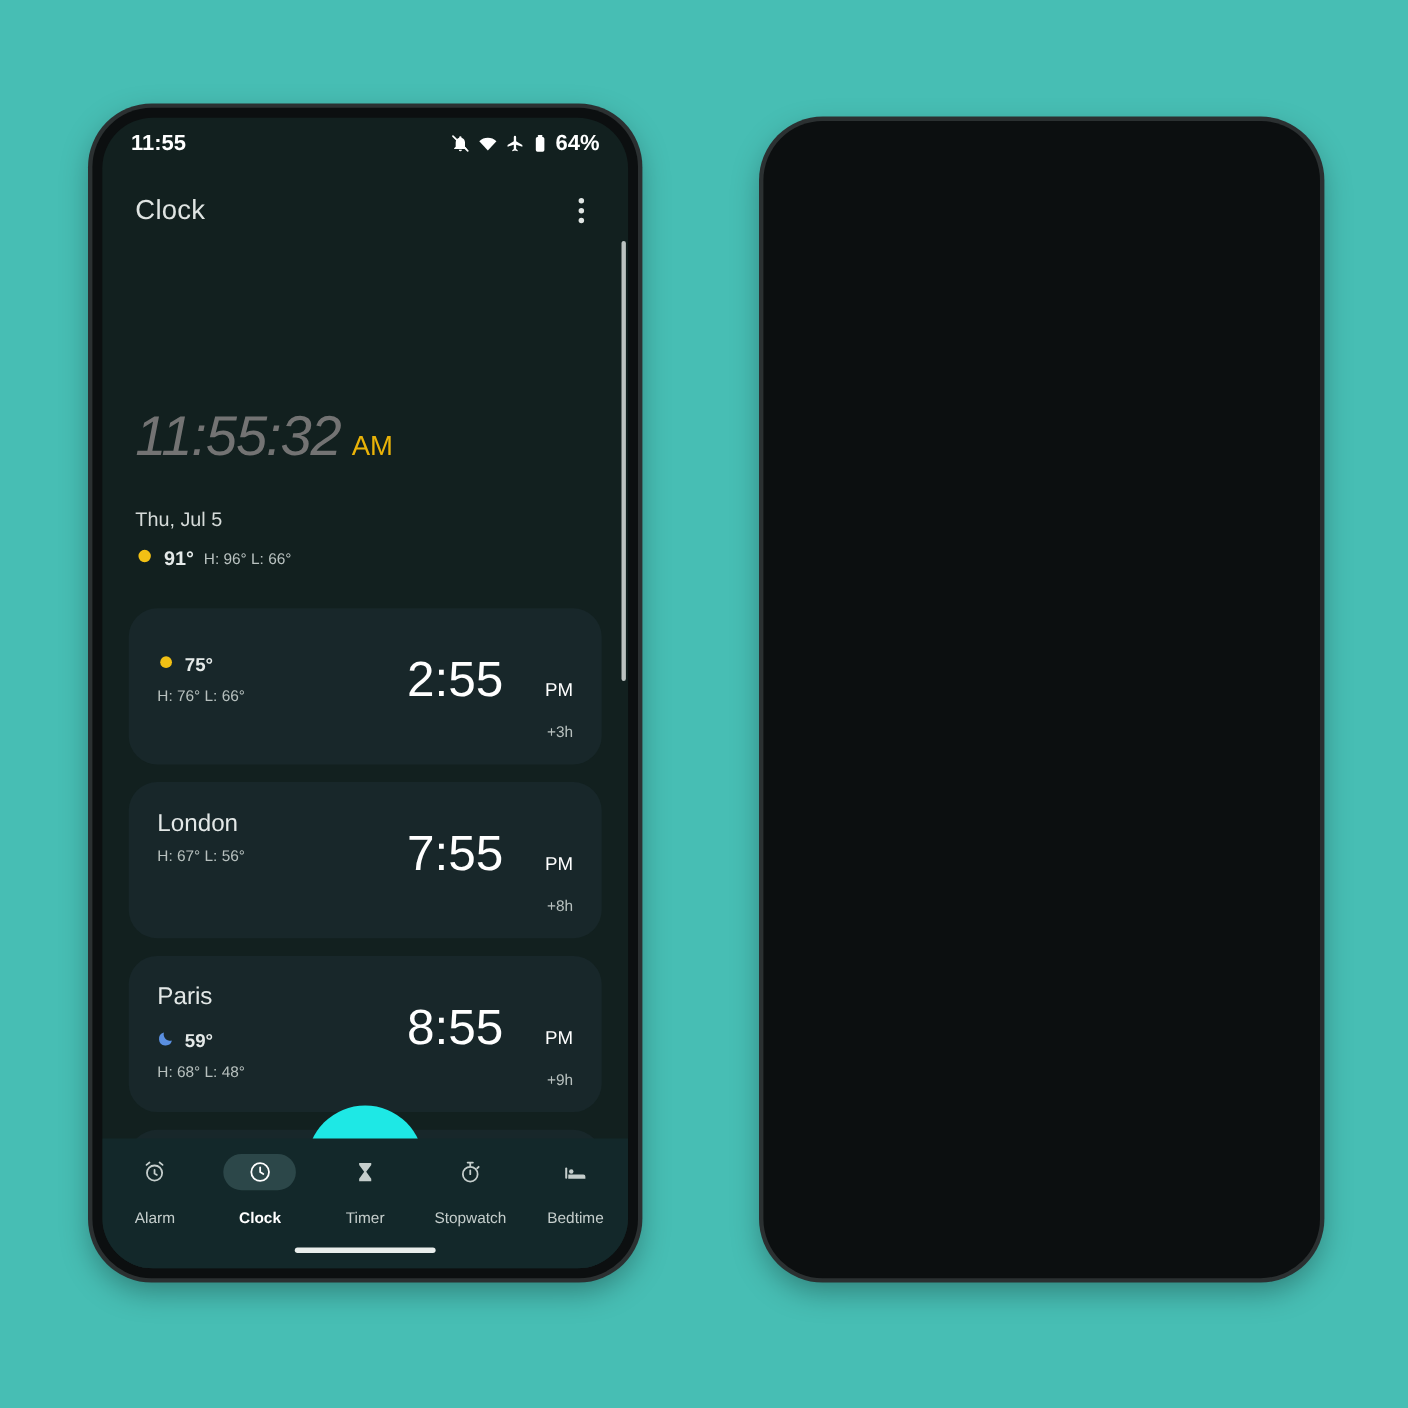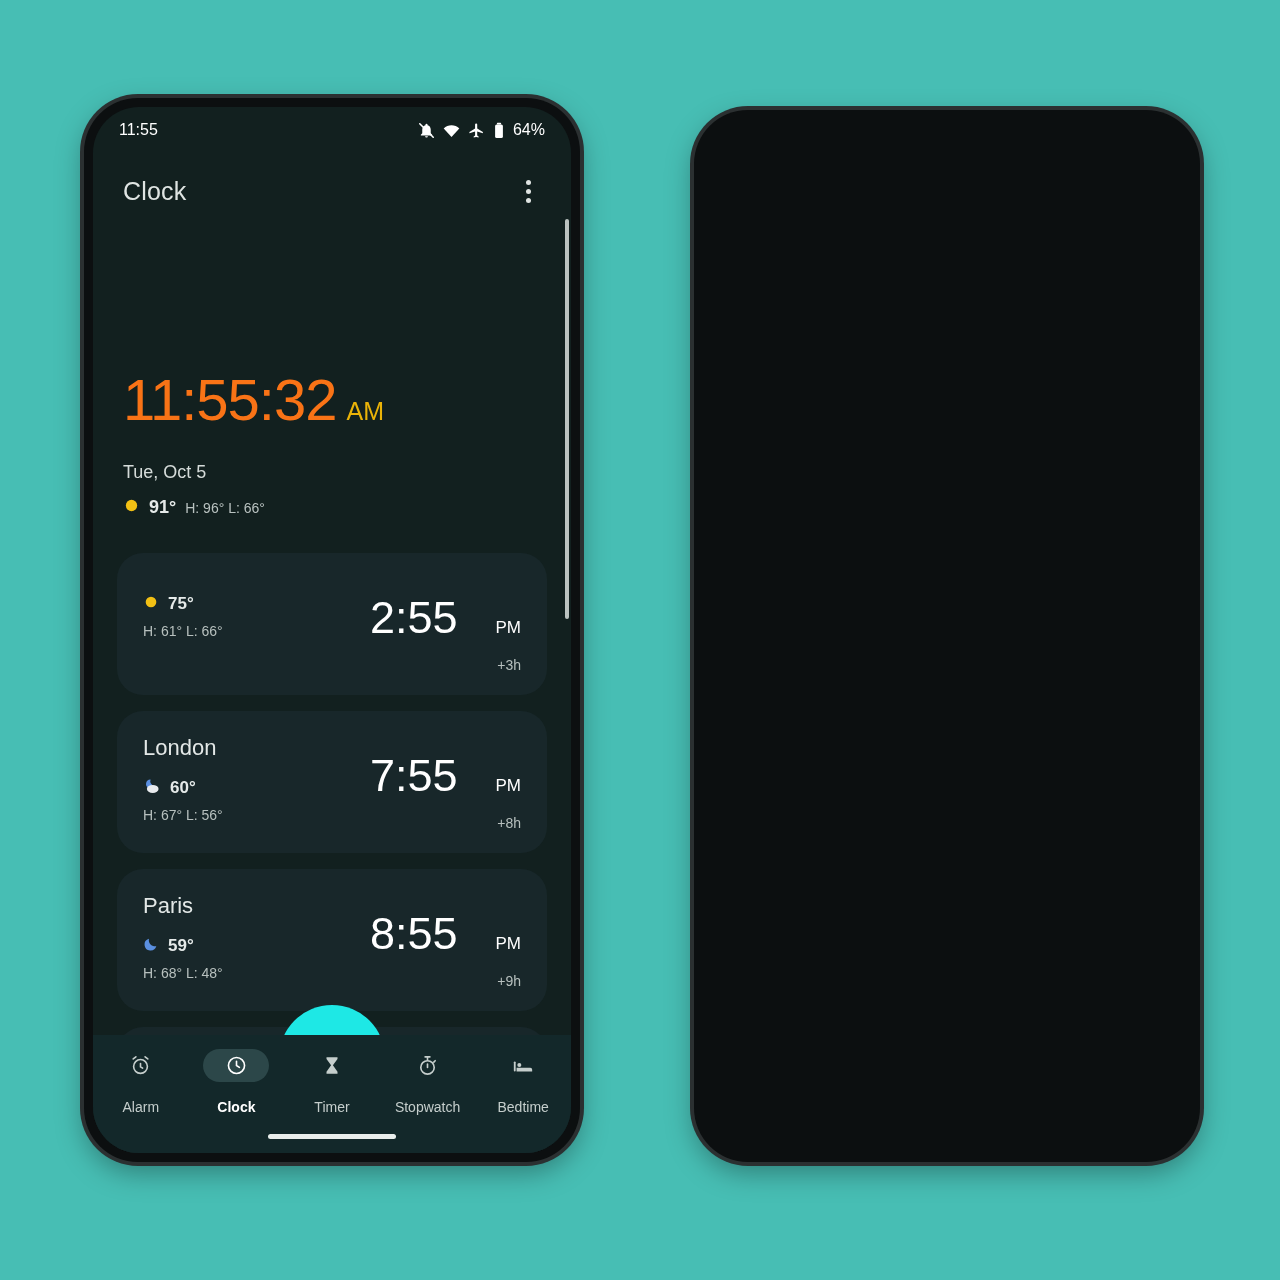--- a/index.html
+++ b/index.html
@@ -23,21 +23,21 @@
     position: absolute; left: 9px; top: 9px; right: 9px; bottom: 9px;
     border-radius: 46px; overflow: hidden;
   }
   #phone-left  { left: 84px;  top: 98px;  width: 496px; height: 1064px; }
   #phone-right { left: 694px; top: 110px; width: 506px; height: 1052px; }
 
   
   .statusbar {
     position: absolute; left: 0; right: 0; top: 0; height: 46px;
     display: flex; align-items: center; justify-content: space-between;
-    padding: 0 26px; font-size: 16px; font-weight: normal; z-index: 40; text-align: right;
+    padding: 0 26px; font-size: 20px; font-weight: bold; z-index: 40; text-align: right;
   }
   .statusbar .icons { display: flex; align-items: center; gap: 8px; }
   .statusbar svg { display: block; }
 
   
   #clock-screen { background: #12201f; color: #e3e7e6; }
   #clock-screen .statusbar { color: #ffffff; }
 
   .clock-appbar {
     position: absolute; top: 58px; left: 0; right: 0; height: 52px;
@@ -45,21 +45,21 @@
     padding: 0 30px;
   }
   .clock-title { font-size: 25px; color: #dfe4e2; letter-spacing: .2px; }
   .kebab { display: flex; flex-direction: column; gap: 4px; padding: 6px 10px; cursor: pointer; }
   .kebab i { width: 5px; height: 5px; border-radius: 50%; background: #dfe4e2; display: block; }
 
   .big-time {
     position: absolute; top: 264px; left: 30px;
     display: flex; align-items: baseline;
   }
-  .big-time .hhmmss { font-size: 58px; font-weight: 300; letter-spacing: -1px; color: #f97316; line-height: 1; }
+  .big-time .hhmmss { font-size: 51px; font-weight: 300; letter-spacing: -1px; color: #737373; line-height: 1; font-style: italic; }
   .big-time .ampm { font-size: 25px; font-weight: 400; color: #eab308; margin-left: 10px; }
   .date-line { position: absolute; top: 355px; left: 30px; font-size: 18px; color: #d5dbd9; }
   .home-wx { position: absolute; top: 390px; left: 30px; display: flex; align-items: center; gap: 9px; }
   .home-wx .t { font-size: 18px; font-weight: bold; color: #e5eae9; }
   .home-wx .hl { font-size: 14px; color: #b9c2c0; }
 
   .city-list { position: absolute; top: 446px; left: 24px; right: 24px; bottom: 0; }
   .city-card {
     position: relative; background: #18272a; border-radius: 26px;
     height: 142px; margin-bottom: 16px; padding: 24px 26px 0 26px;
@@ -162,59 +162,50 @@
             <i></i>
             <i></i>
             <i></i>
           </span>
       </div>
 
       <div class="big-time">
         <span class="hhmmss">11:55:32</span>
         <span class="ampm">AM</span>
       </div>
-      <div class="date-line">Tue, Oct 5</div>
+      <div class="date-line">Thu, Jul 5</div>
       <div class="home-wx">
         <span>
           <svg width="17" height="17" viewBox="0 0 24 24">
               <circle cx="12" cy="12" r="8" fill="#f2c014"></circle>
             </svg>
         </span>
         <span class="t">91°</span>
         <span class="hl">H: 96° L: 66°</span>
       </div>
 
       <div class="city-list">
 
         <div class="city-card">
           <div class="city-wx">
             <span><svg width="16" height="16" viewBox="0 0 24 24">
                   <circle cx="12" cy="12" r="8" fill="#f2c014"></circle>
                 </svg></span>
             <span class="t">75°</span>
           </div>
-          <div class="city-hl">H: 61° L: 66°</div>
+          <div class="city-hl">H: 76° L: 66°</div>
           <div class="city-time">
             <span class="hm">2:55</span>
             <span class="mer">PM</span>
           </div>
           <div class="city-off">+3h</div>
         </div>
 
         <div class="city-card">
           <div class="city-name">London</div>
-          <div class="city-wx">
-            <span>
-              <svg width="18" height="16" viewBox="0 0 24 22">
-                  <path d="M10 2a6 6 0 1 0 5 9 7 7 0 0 1-5-9z" fill="#5a8fe0"></path>
-                  <ellipse cx="13" cy="15" rx="8" ry="5.5" fill="#e8ebee"></ellipse>
-                </svg>
-            </span>
-            <span class="t">60°</span>
-          </div>
           <div class="city-hl">H: 67° L: 56°</div>
           <div class="city-time">
             <span class="hm">7:55</span>
             <span class="mer">PM</span>
           </div>
           <div class="city-off">+8h</div>
         </div>
 
         <div class="city-card">
           <div class="city-name">Paris</div>

